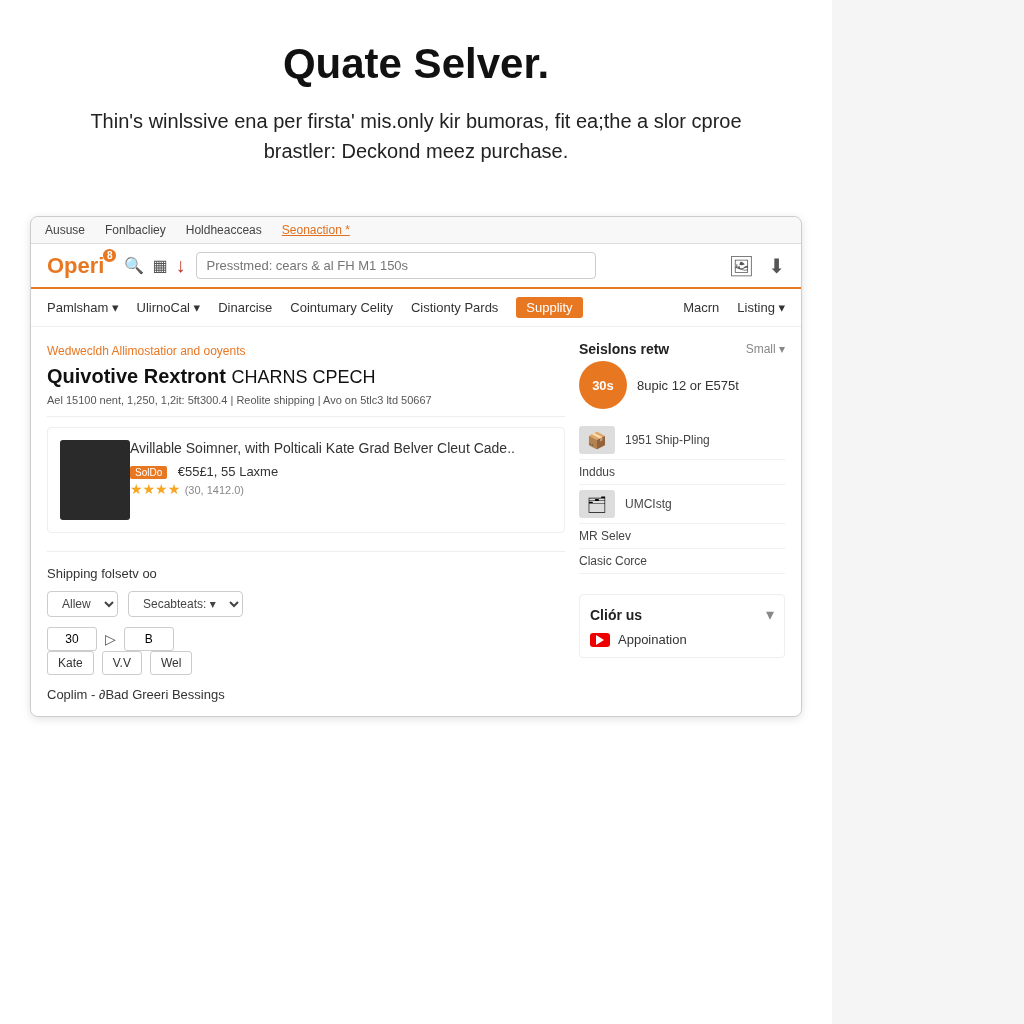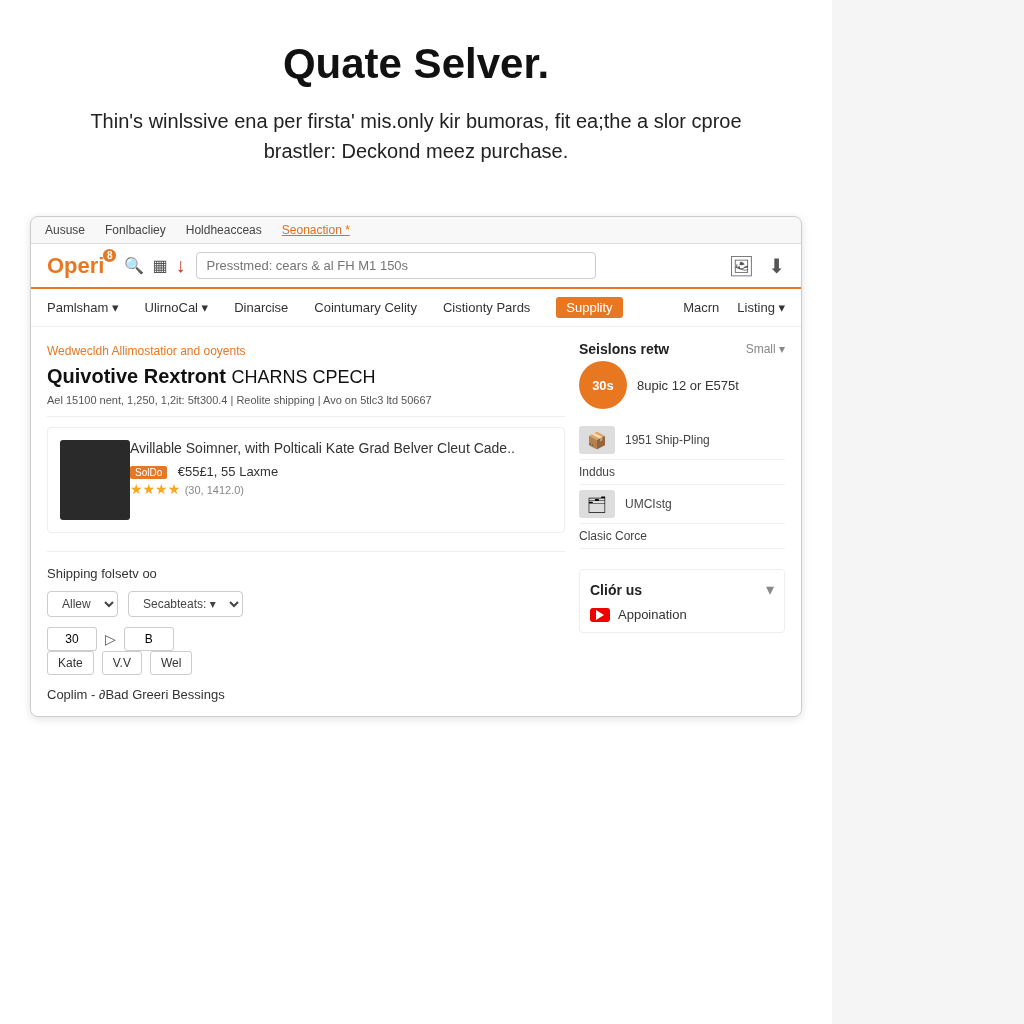--- a/index.html
+++ b/index.html
@@ -123,21 +123,21 @@
       font-size: 20px;
     }
 
     
     .cat-nav {
       background: #fff;
       border-bottom: 1px solid #eee;
       padding: 8px 16px;
       display: flex;
       align-items: center;
-      gap: 26px;
+      gap: 18px;
       font-size: 13px;
       color: #333;
     }
     .cat-nav-item {
       cursor: pointer;
       display: flex;
       align-items: center;
       gap: 3px;
     }
     .cat-nav-item.highlight {
@@ -551,20 +551,23 @@
               <span class="sidebar-item-label">1951 Ship-Pling</span>
             </div>
             <div class="sidebar-item-row">
               <span class="sidebar-item-label">Inddus</span>
             </div>
             <div class="sidebar-item-row">
               <div class="sidebar-icon">🗂</div>
               <span class="sidebar-item-label">UMCIstg</span>
             </div>
             <div class="sidebar-item-row">
+              <span class="sidebar-item-label">MR Selev</span>
+            </div>
+            <div class="sidebar-item-row">
               <span class="sidebar-item-label">Clasic Corce</span>
             </div>
           </div>
 
           <div class="clior-section" style="margin-top:20px;">
             <div class="clior-header">
               <span class="clior-title">Cliór us</span>
               <span style="color:#888; cursor:pointer;">▾</span>
             </div>
             <div class="clior-item">

